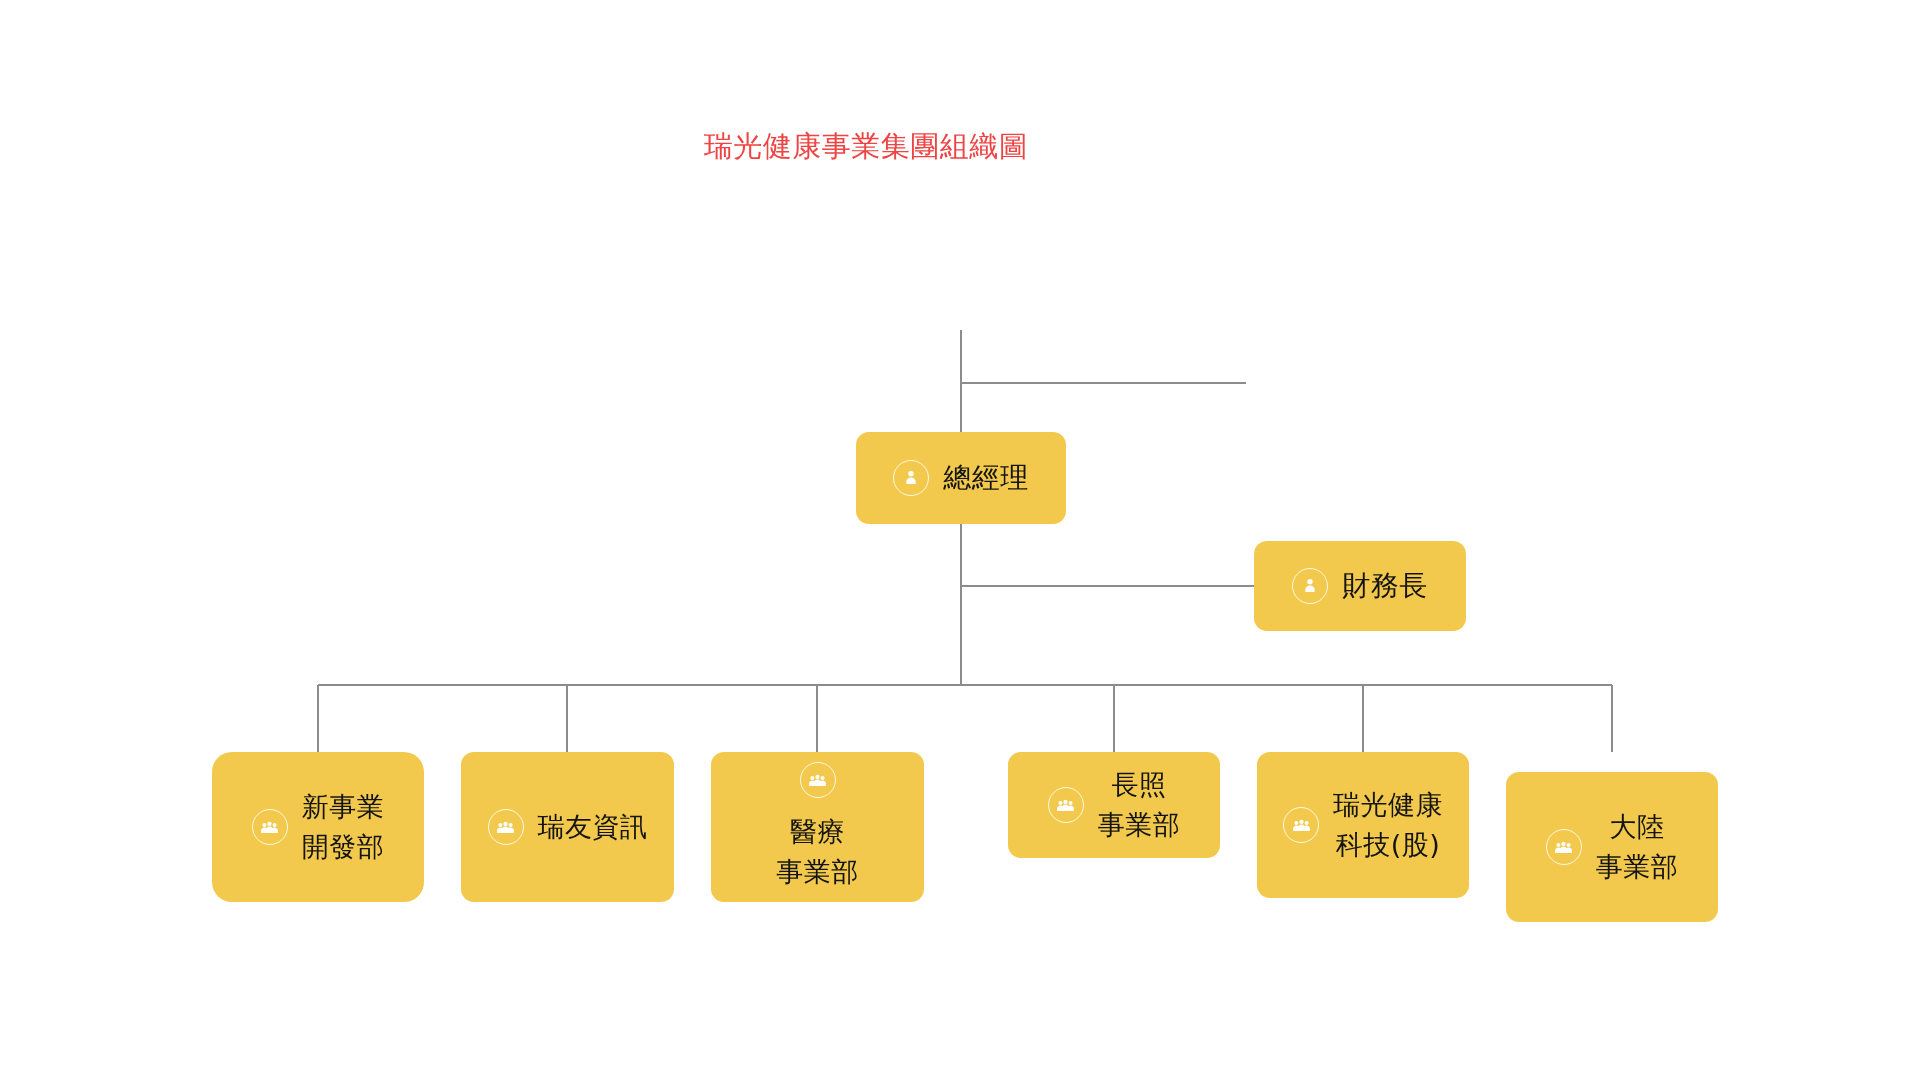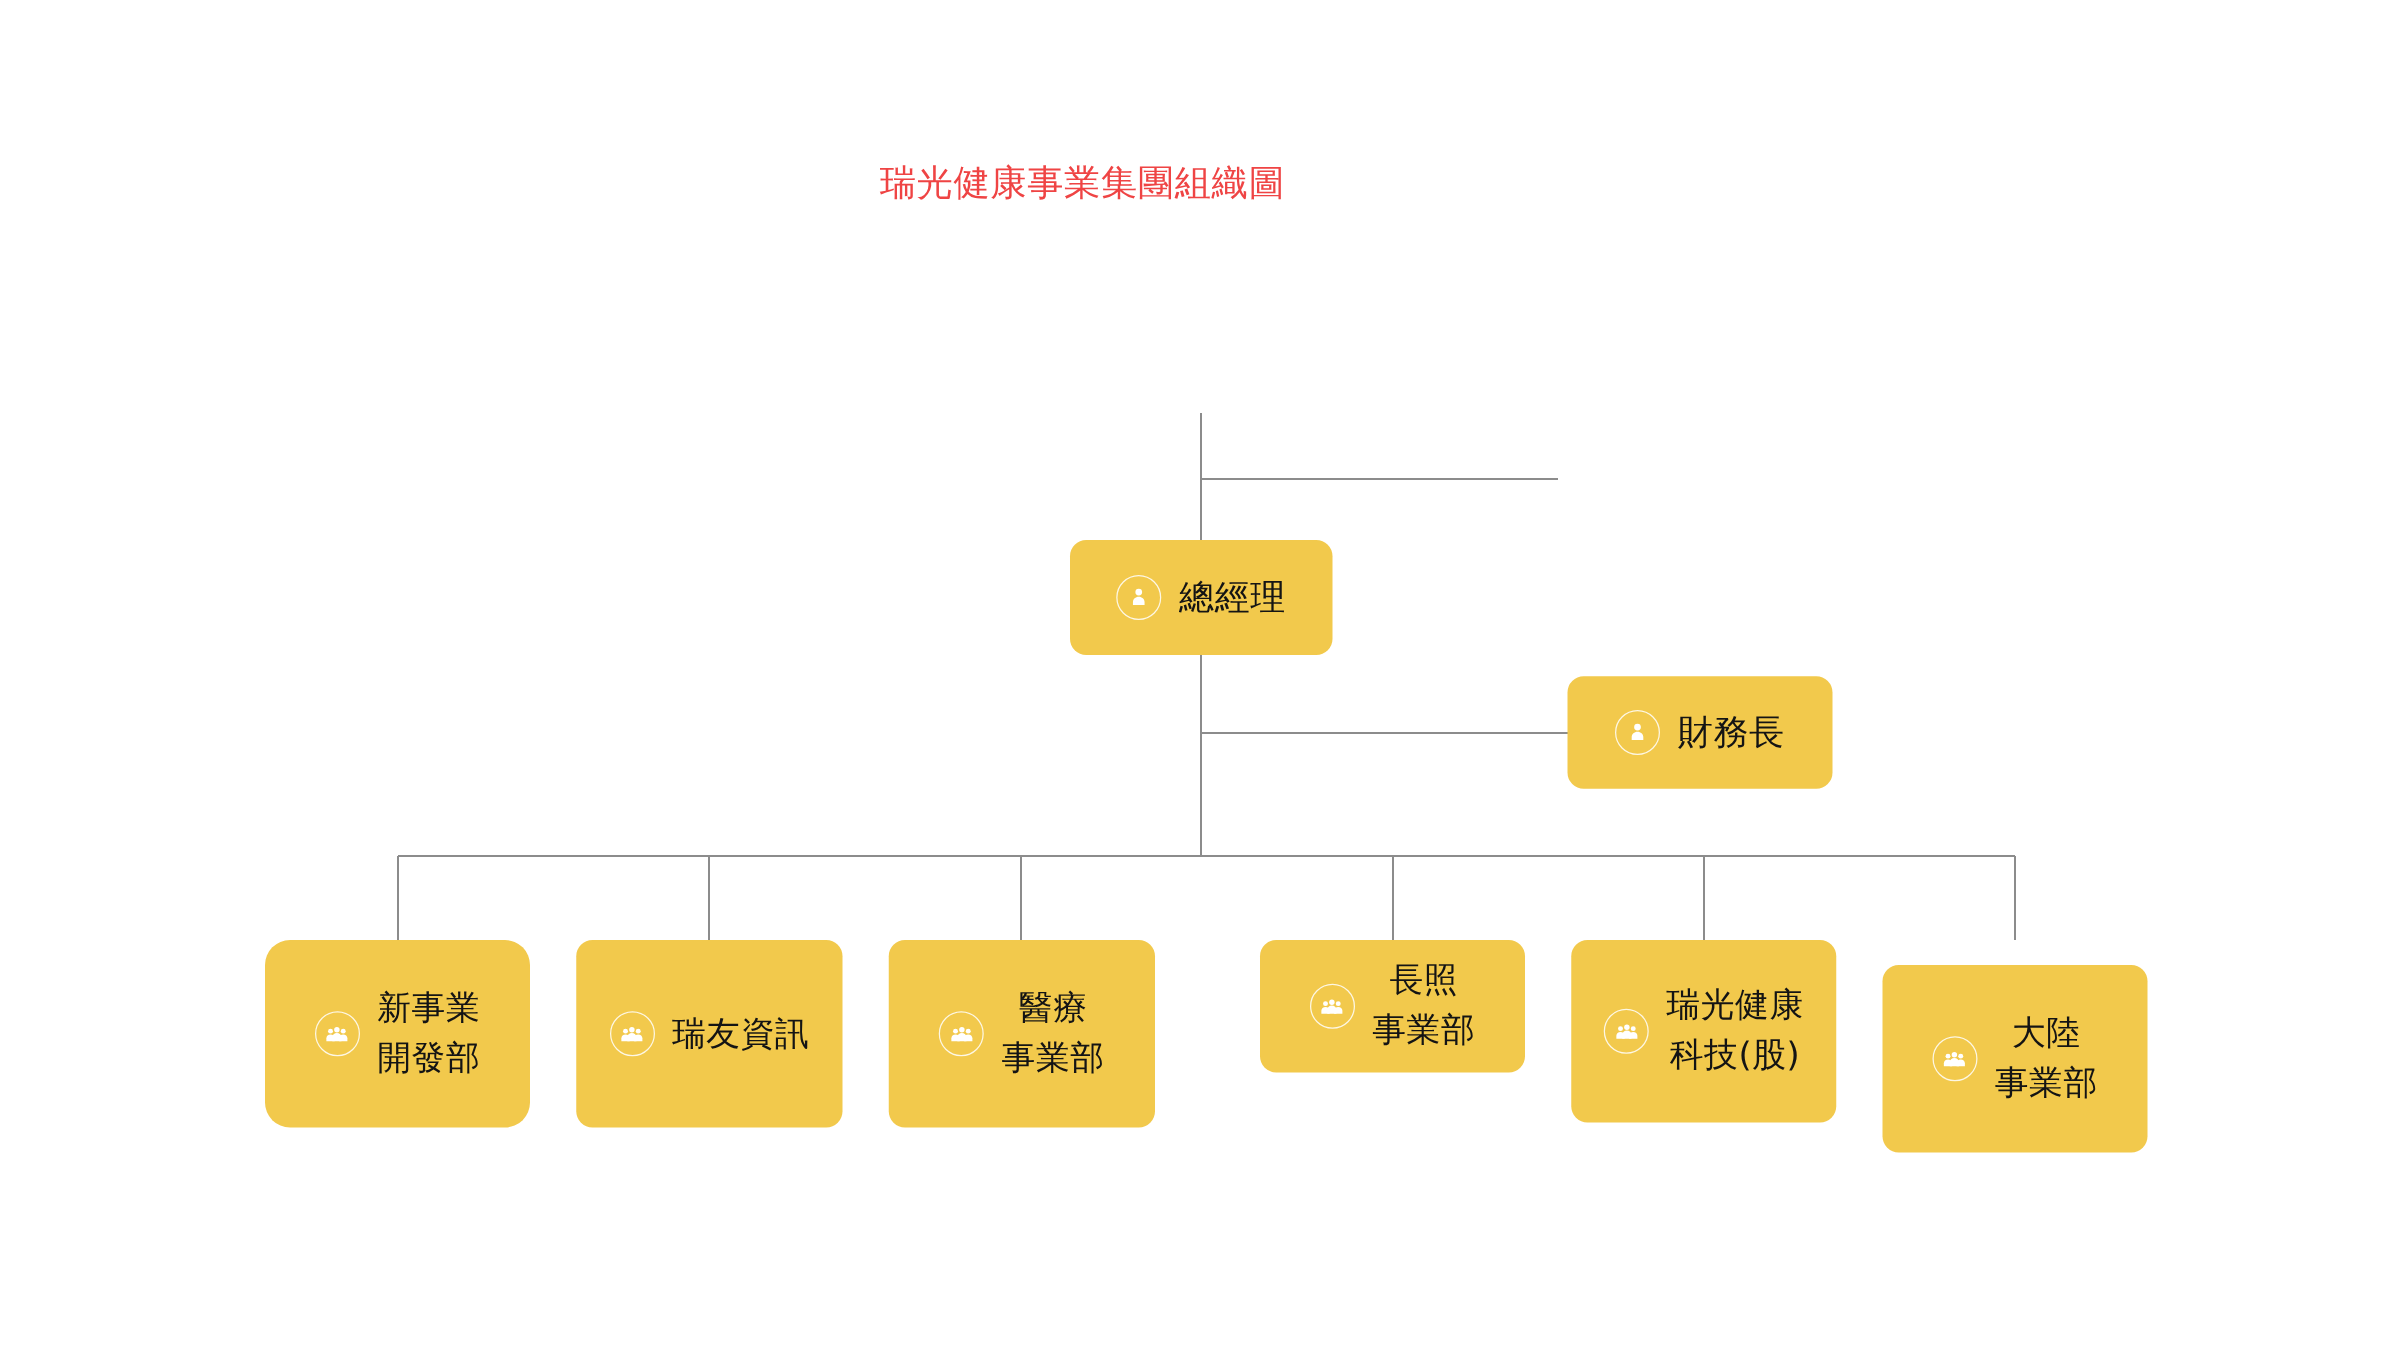--- a/index.html
+++ b/index.html
@@ -93,21 +93,21 @@
   .node.exec .node-label { font-size: 28px; }
 
   
   #node-chairman      { left: 856px;  top: 240px;  width: 214px; height: 90px; }
   #node-exec-director { left: 1246px; top: 340px;  width: 226px; height: 90px; }
   #node-gm            { left: 856px;  top: 432px;  width: 210px; height: 92px; }
   #node-cfo           { left: 1254px; top: 541px;  width: 212px; height: 90px; }
 
   #node-newbiz        { left: 212px;  top: 752px;  width: 212px; height: 150px; border-radius: 20px; }
   #node-ruiyou        { left: 461px;  top: 752px;  width: 213px; height: 150px; font-family: Liberation Serif, serif; }
-  #node-medical       { left: 711px;  top: 752px;  width: 213px; height: 150px; }
+  #node-medical       { left: 711px;  top: 752px;  width: 213px; height: 150px; flex-direction: column; }
   #node-longcare      { left: 1008px; top: 752px;  width: 212px; height: 106px; }
   #node-ruiguang      { left: 1257px; top: 752px;  width: 212px; height: 146px; }
   #node-mainland      { left: 1506px; top: 772px;  width: 212px; height: 150px; }
 </style>
 </head>
 <body>
 
 <div id="chart-root">
 
   <div class="chart-title">

